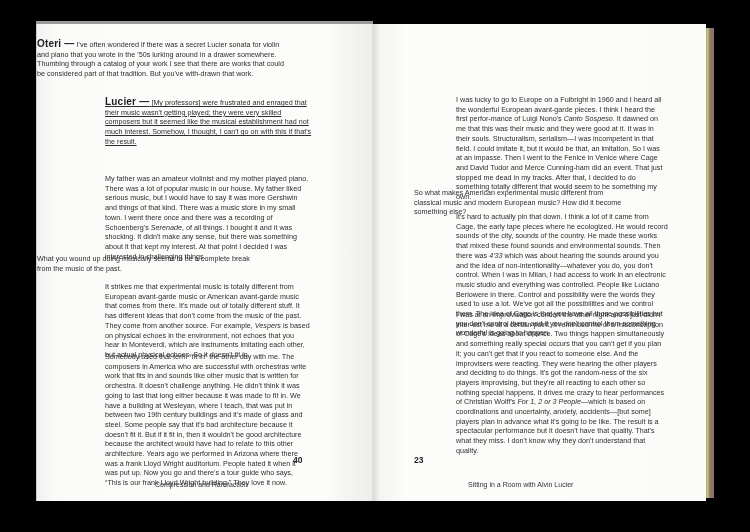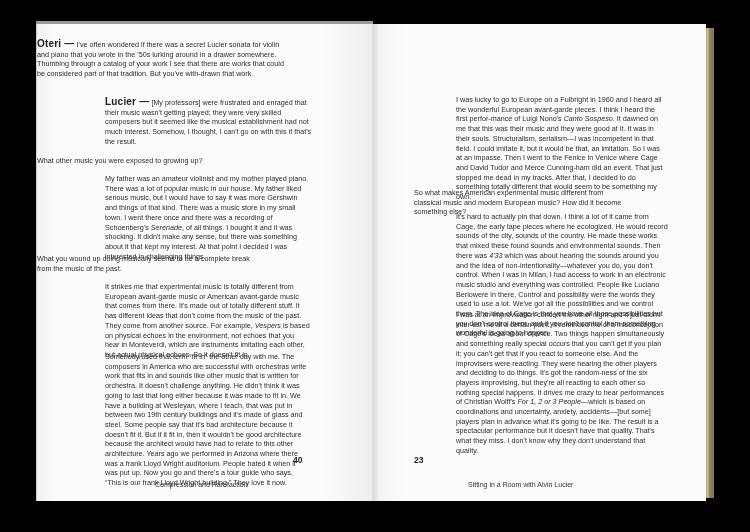--- a/index.html
+++ b/index.html
@@ -25,25 +25,22 @@
 <div class="spread">
   <div class="gutter-top"></div>
 
   <div class="page left">
     <div class="txt" style="left:0px;top:14px;width:270px;padding-left:0;">
       <p style="padding-left:0;margin-left:0;"><span style="position:relative;left:0px;"></span></p>
     </div>
     <div class="txt" style="left:0;top:15px;width:255px;margin-left:0;">
       <p style="padding-left:0px;"><span class="spk">Oteri —</span> <span>I've often wondered if there was a secret Lucier sonata for violin and piano that you wrote in the '50s lurking around in a drawer somewhere. Thumbing through a catalog of your work I see that there are works that could be considered part of that tradition. But you've with-drawn that work.</span></p>
     </div>
-    <div class="txt" style="left:68px;top:73px;width:212px;">
+    <div class="txt" style="left:68px;top:73px;width:212px;text-decoration:underline;">
       <p><span class="spk">Lucier —</span> <span>[My professors] were frustrated and enraged that their music wasn't getting played; they were very skilled composers but it seemed like the musical establishment had not much interest. Somehow, I thought, I can't go on with this if that's the result.</span></p>
-    </div>
-    <div class="txt" style="left:0;top:132px;width:260px;">
-      <p>What other music you were exposed to growing up?</p>
     </div>
     <div class="txt" style="left:68px;top:150px;width:205px;">
       <p><span>My father was an amateur violinist and my mother played piano. There was a lot of popular music in our house. My father liked serious music, but I would have to say it was more Gershwin and things of that kind. There was a music store in my small town. I went there once and there was a recording of Schoenberg's </span><em>Serenade</em><span>, of all things. I bought it and it was shocking. It didn't make any sense, but there was something about it that kept my interest. At that point I decided I was interested in challenging things.</span></p>
     </div>
     <div class="txt" style="left:0;top:230px;width:225px;">
       <p>What you wound up doing musically seems to be a complete break from the music of the past.</p>
     </div>
     <div class="txt" style="left:68px;top:258px;width:205px;">
       <p><span>It strikes me that experimental music is totally different from European avant-garde music or American avant-garde music that comes from there. It's made out of totally different stuff. It has different ideas that don't come from the music of the past. They come from another source. For example, </span><em>Vespers</em><span> is based on physical echoes in the environment, not echoes that you hear in Monteverdi, which are instruments imitating each other, but actual physical echoes. So it doesn't fit in.</span></p>
     </div>

